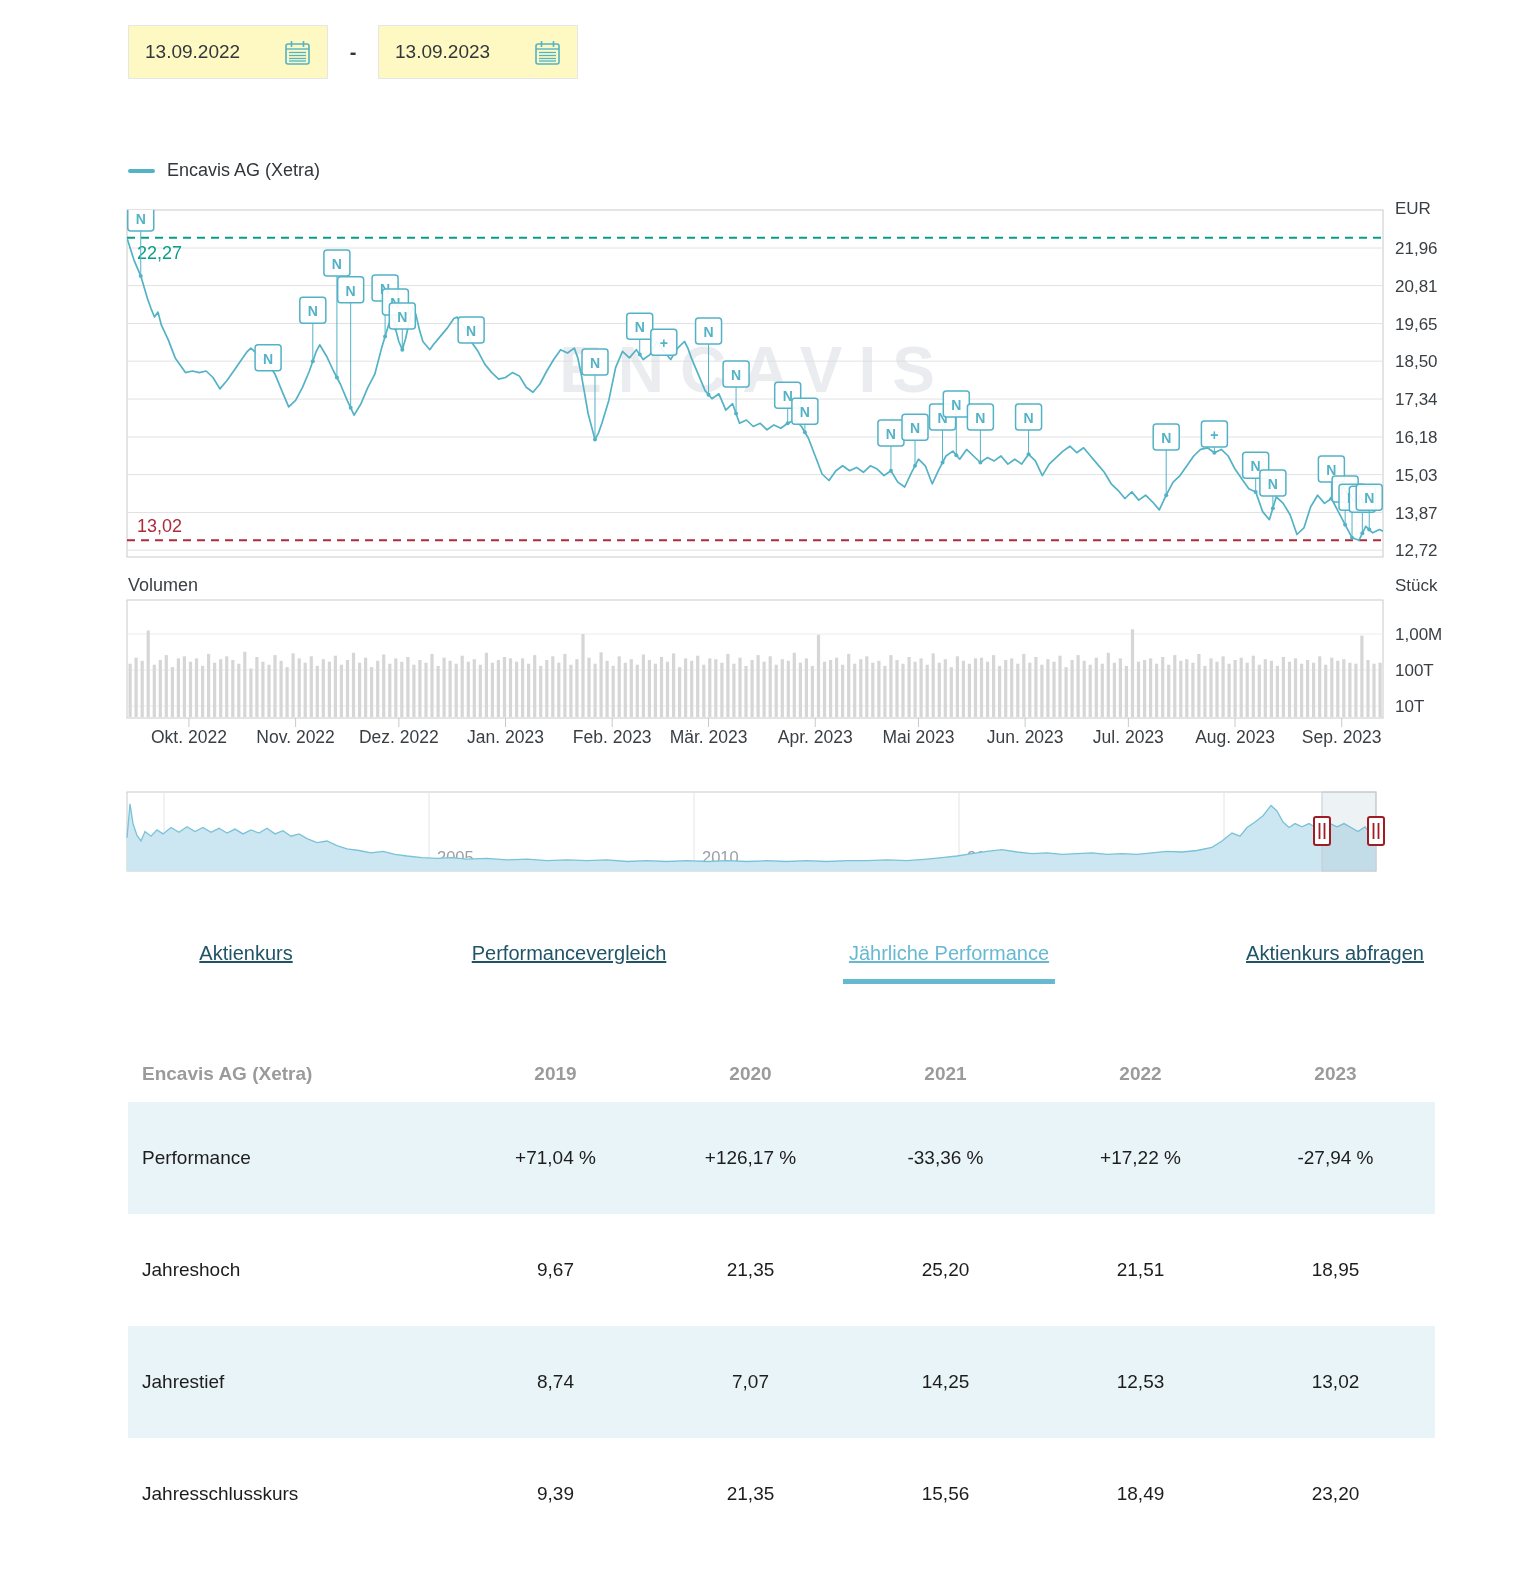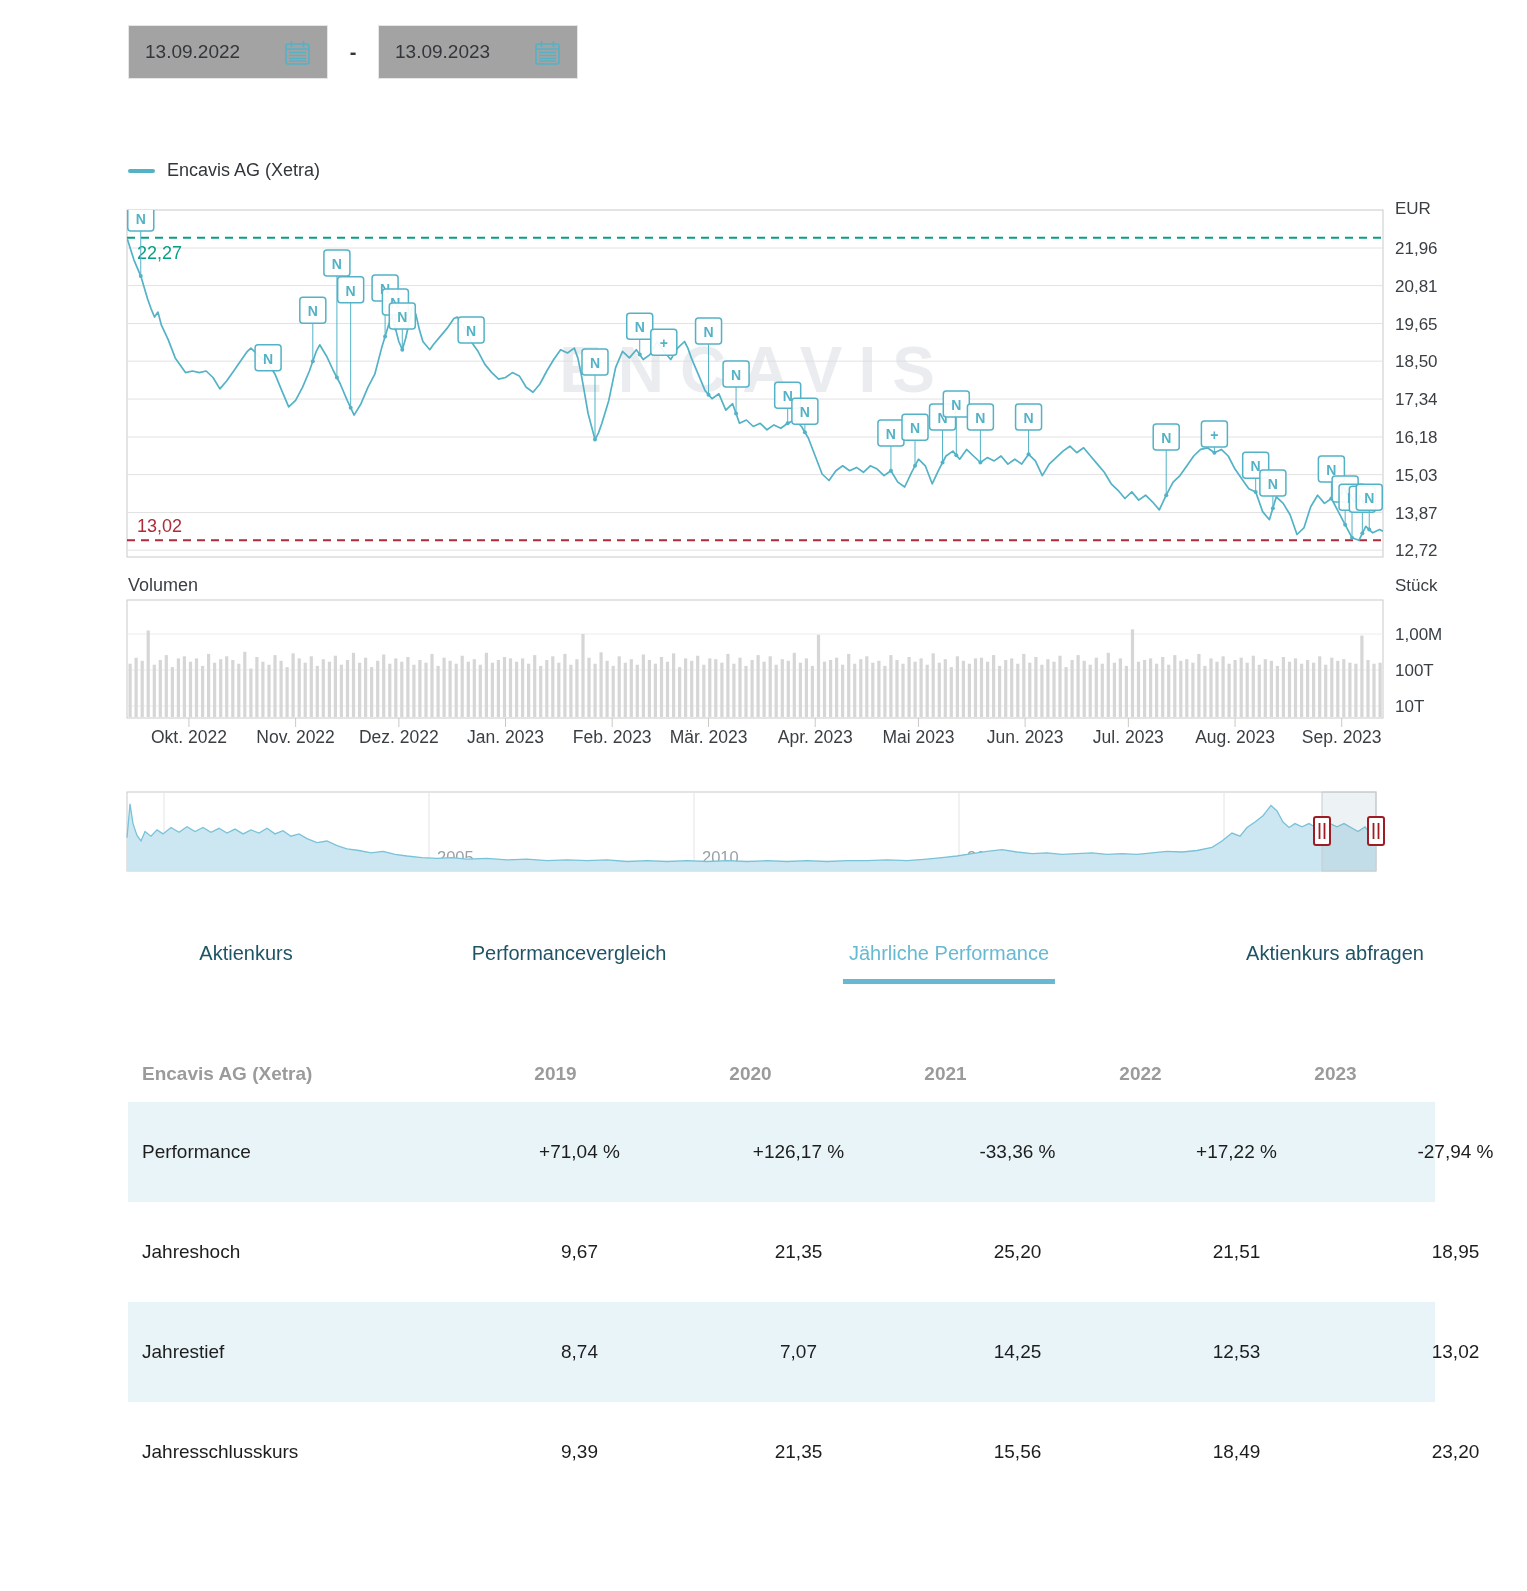--- a/index.html
+++ b/index.html
@@ -1,42 +1,42 @@
 <!DOCTYPE html>
 <html><head>
 <meta charset="utf-8">
 <style>
   html,body{margin:0;padding:0;background:#fff;}
   body{font-family:"Liberation Sans", sans-serif; color:#333;}
   #stage{position:relative;width:1527px;height:1591px;background:#fff;overflow:hidden;}
 
   
   .date-row{position:absolute;top:25px;left:128px;display:flex;align-items:center;}
-  .date-input{width:200px;height:54px;background:#a3a3a3;border:1px solid #e6e6e6;display:flex;align-items:center;justify-content:space-between;padding:16px 16px;box-sizing:border-box;cursor:pointer;}
+  .date-input{width:200px;height:54px;background:#fef9c3;border:1px solid #e6e6e6;display:flex;align-items:center;justify-content:space-between;padding:16px 16px;box-sizing:border-box;cursor:pointer;}
   .date-input .val{font-size:19px;color:#33373b;}
   .date-sep{width:50px;text-align:center;font-size:20px;font-weight:bold;color:#33373b;}
   .cal-icon{width:27px;height:27px;}
 
   
   .legend{position:absolute;top:160px;left:128px;display:flex;align-items:center;}
   .legend .swatch{width:27px;height:4px;border-radius:2px;background:#53b2c6;margin-right:12px;}
   .legend .lab{font-size:18px;color:#33373b;}
 
   svg text{font-family:"Liberation Sans", sans-serif;}
 
   
   .tabs{position:absolute;top:942px;left:0;width:1527px;height:52px;}
-  .tab{position:absolute;transform:translateX(-50%);font-size:20px;color:#1f5366;cursor:pointer;padding:0 6px 14px 6px;white-space:nowrap;}
+  .tab{position:absolute;transform:translateX(-50%);font-size:20px;color:#1f5366;cursor:pointer;padding:0 6px 14px 6px;white-space:nowrap;text-decoration:underline;}
   .tab.active{color:#67b9d2;border-bottom:5px solid #67b9d2;}
 
   
   .perf-table{position:absolute;top:1046px;left:128px;width:1307px;font-size:19px;}
   .t-row{display:grid;grid-template-columns:330px repeat(5,195px);align-items:center;}
   .t-head{height:56px;color:#9b9b9b;font-weight:bold;}
-  .t-body{height:100px;color:#1d1d1d;gap:24px;}
+  .t-body{height:112px;color:#1d1d1d;}
   .t-body.alt{background:#e9f4f9;}
   .t-cell{text-align:center;}
   .t-label{text-align:left;padding-left:14px;}
 </style>
 </head>
 <body>
 
 <div id="stage">
 
   <div class="date-row">

